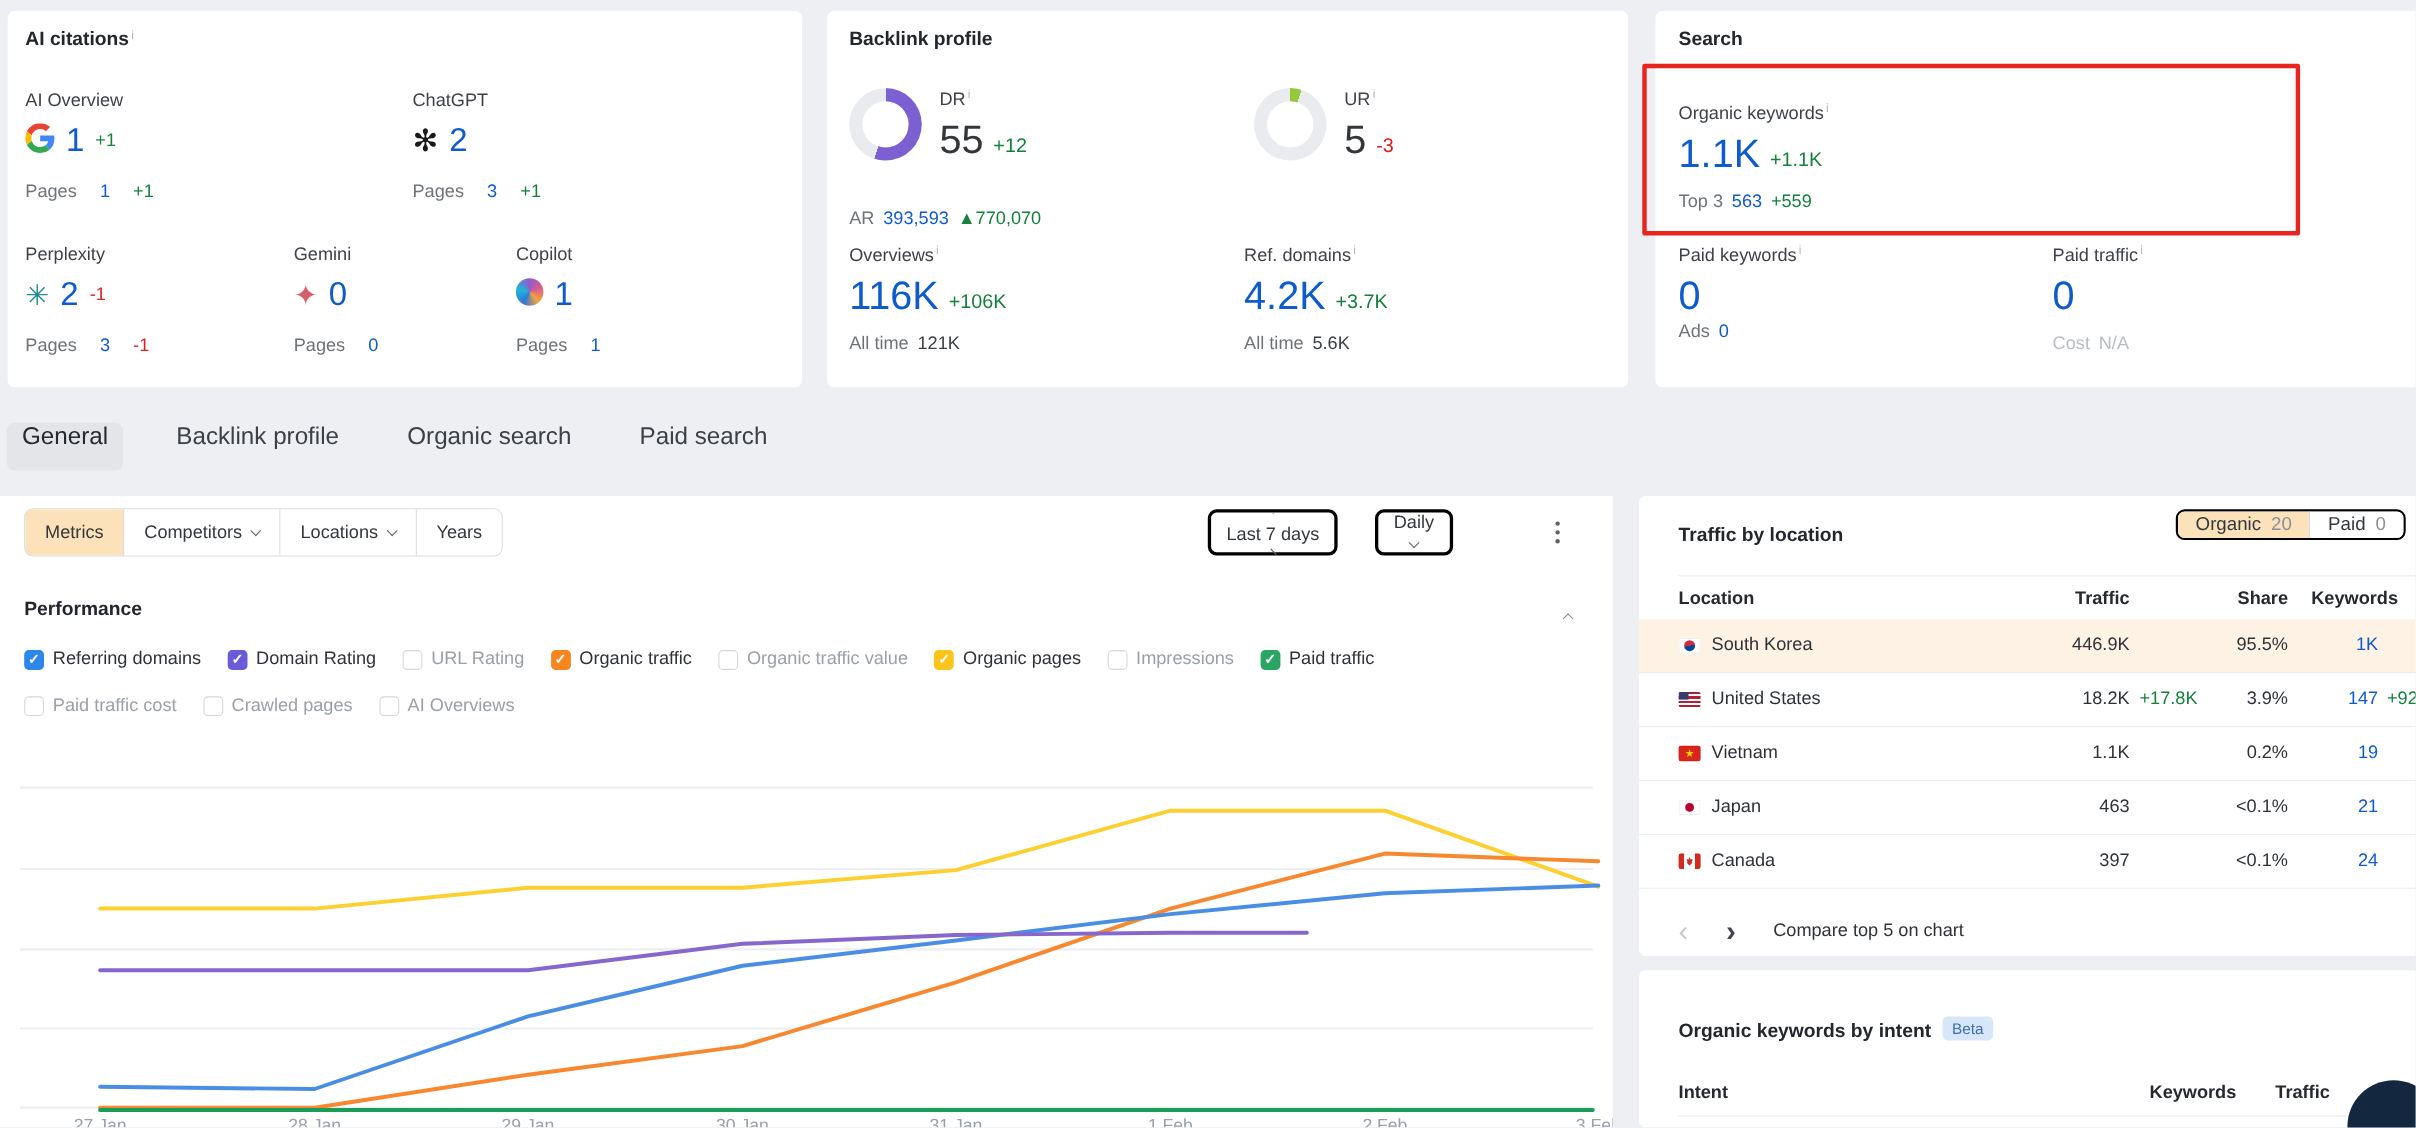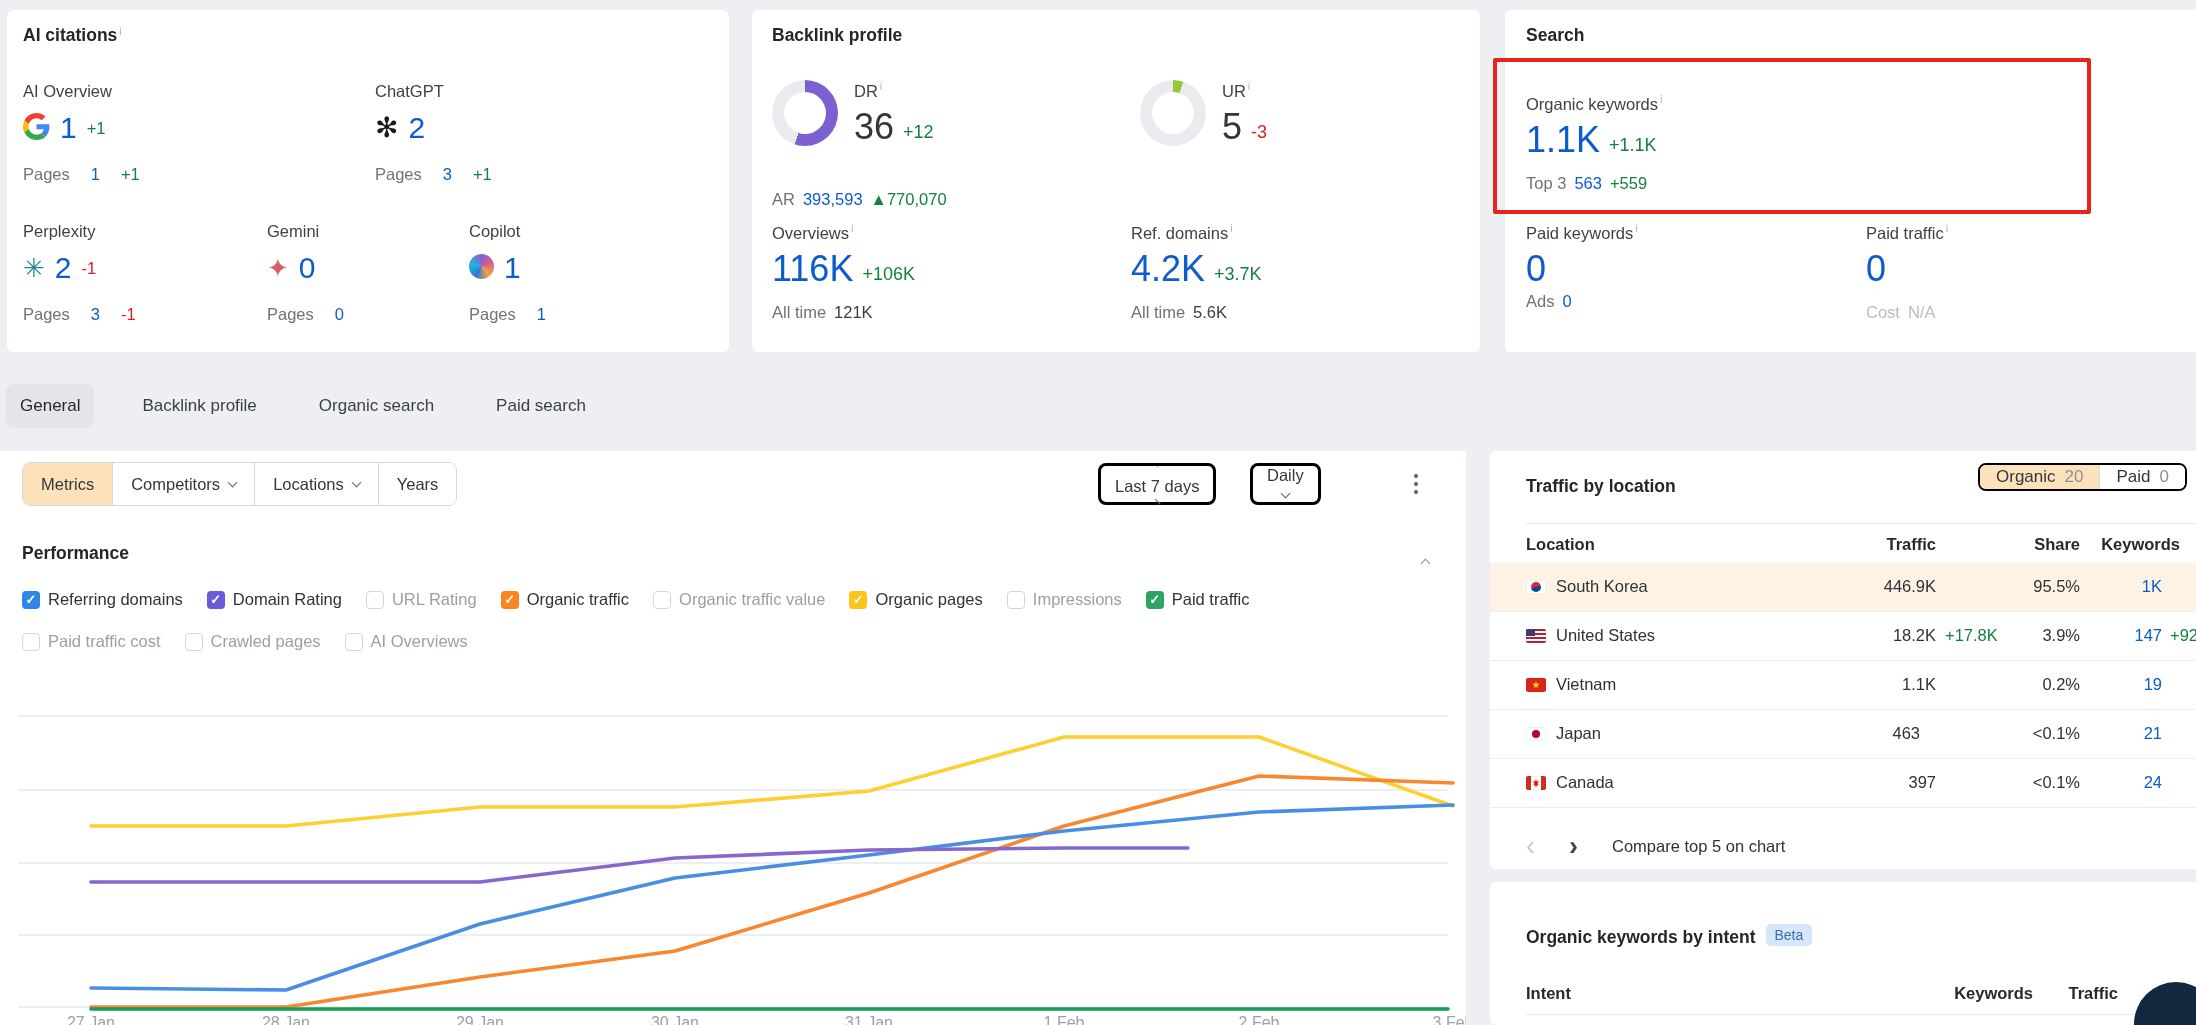--- a/index.html
+++ b/index.html
@@ -30,21 +30,21 @@
   .ic.chatgpt { color:#191919; font-size:28px; }
   .ic.pplx { color:#1f8b96; }
   .ic.gem { color:#d4606c; }
   .ic.cop { width:25px; height:25px; border-radius:50%; display:inline-block;
             background:conic-gradient(from 210deg,#3277d5,#1db8d9,#8c5fd0,#d85a8f,#f2a33c,#3277d5); }
   .gsvg { width:27px; height:27px; }
   
   .red-box { position:absolute; left:1493px; top:58px; width:598px; height:156px; border:4px solid #e8241f; border-radius:2px; z-index:30; pointer-events:none; }
   
   .tabs { position:absolute; left:6px; top:384px; display:flex; align-items:center; gap:34px; height:44px; }
-  .tab { font-size:17px; color:#3d4147; padding:0 14px; height:44px; display:flex; align-items:center; border-radius:8px; cursor:pointer; }
+  .tab { font-size:22px; color:#3d4147; padding:0 14px; height:44px; display:flex; border-radius:8px; cursor:pointer; }
   .tab.active { background:#e3e5e9; color:#26292e; }
   
   .panel { position:absolute; left:0; top:451px; width:1466px; height:574px; background:#fff; }
   .seg { position:absolute; left:22px; top:11px; height:44px; display:flex; border:1px solid #d6d9dc; border-radius:8px; background:#fff; overflow:hidden; }
   .seg-btn { display:flex; align-items:center; gap:9px; padding:0 18px; font-size:16.5px; color:#33373c; border-right:1px solid #d6d9dc; cursor:pointer; background:#fff; }
   .seg-btn:last-child { border-right:none; }
   .seg-btn.active { background:#fbe2ba; }
   .chev { display:inline-block; width:7px; height:7px; border-right:1.8px solid #5f6368; border-bottom:1.8px solid #5f6368; transform:rotate(45deg); margin-top:-4px; }
   .chev.up { transform:rotate(-135deg); margin-top:4px; }
   .btn { position:absolute; height:42px; display:flex; align-items:center; gap:9px; padding:0 14px; border:3px solid #000000; border-radius:8px; font-size:16.5px; color:#33373c; background:#fff; cursor:pointer;flex-direction:column; }
@@ -177,21 +177,21 @@
     <span class="card-title">Backlink profile</span>
   </div>
 
   <div class="abs" style="left:20px;top:70px;display:flex;gap:16px;">
     <div class="donut" id="dr-donut" style="background: conic-gradient(rgb(124, 96, 210) 0deg, rgb(124, 96, 210) 55%, rgb(233, 235, 238) 55%, rgb(233, 235, 238) 100%);">
         <div class="hole"></div>
       </div>
     <div>
       <div class="lbl"><span>DR</span><sup class="info">i</sup></div>
       <div class="big-row">
-        <span class="big dark">36</span>
+        <span class="big dark">55</span>
         <span class="delta up">+12</span>
       </div>
     </div>
   </div>
   <div class="abs sub" style="left:20px;top:160px;">
     <span class="g">AR</span>
     <span class="b">393,593</span>
     <span class="up">▲770,070</span>
   </div>
 
@@ -447,21 +447,21 @@
       <div class="loc-row">
         <span class="flag flag-vn"></span>
         <span class="loc-name">Vietnam</span>
         <span class="cell num" style="right:264px;">1.1K</span>
         <span class="cell num" style="right:120px;">0.2%</span>
         <span class="cell kw" style="right:38px;">19</span>
       </div>
       <div class="loc-row">
         <span class="flag flag-jp"></span>
         <span class="loc-name">Japan</span>
-        <span class="cell num" style="right:280px;">463</span>
+        <span class="cell num" style="right:264px;">463</span>
         <span class="cell num" style="right:120px;">&lt;0.1%</span>
         <span class="cell kw" style="right:38px;">21</span>
       </div>
       <div class="loc-row">
         <span class="flag flag-ca"></span>
         <span class="loc-name">Canada</span>
         <span class="cell num" style="right:264px;">397</span>
         <span class="cell num" style="right:120px;">&lt;0.1%</span>
         <span class="cell kw" style="right:38px;">24</span>
       </div>

